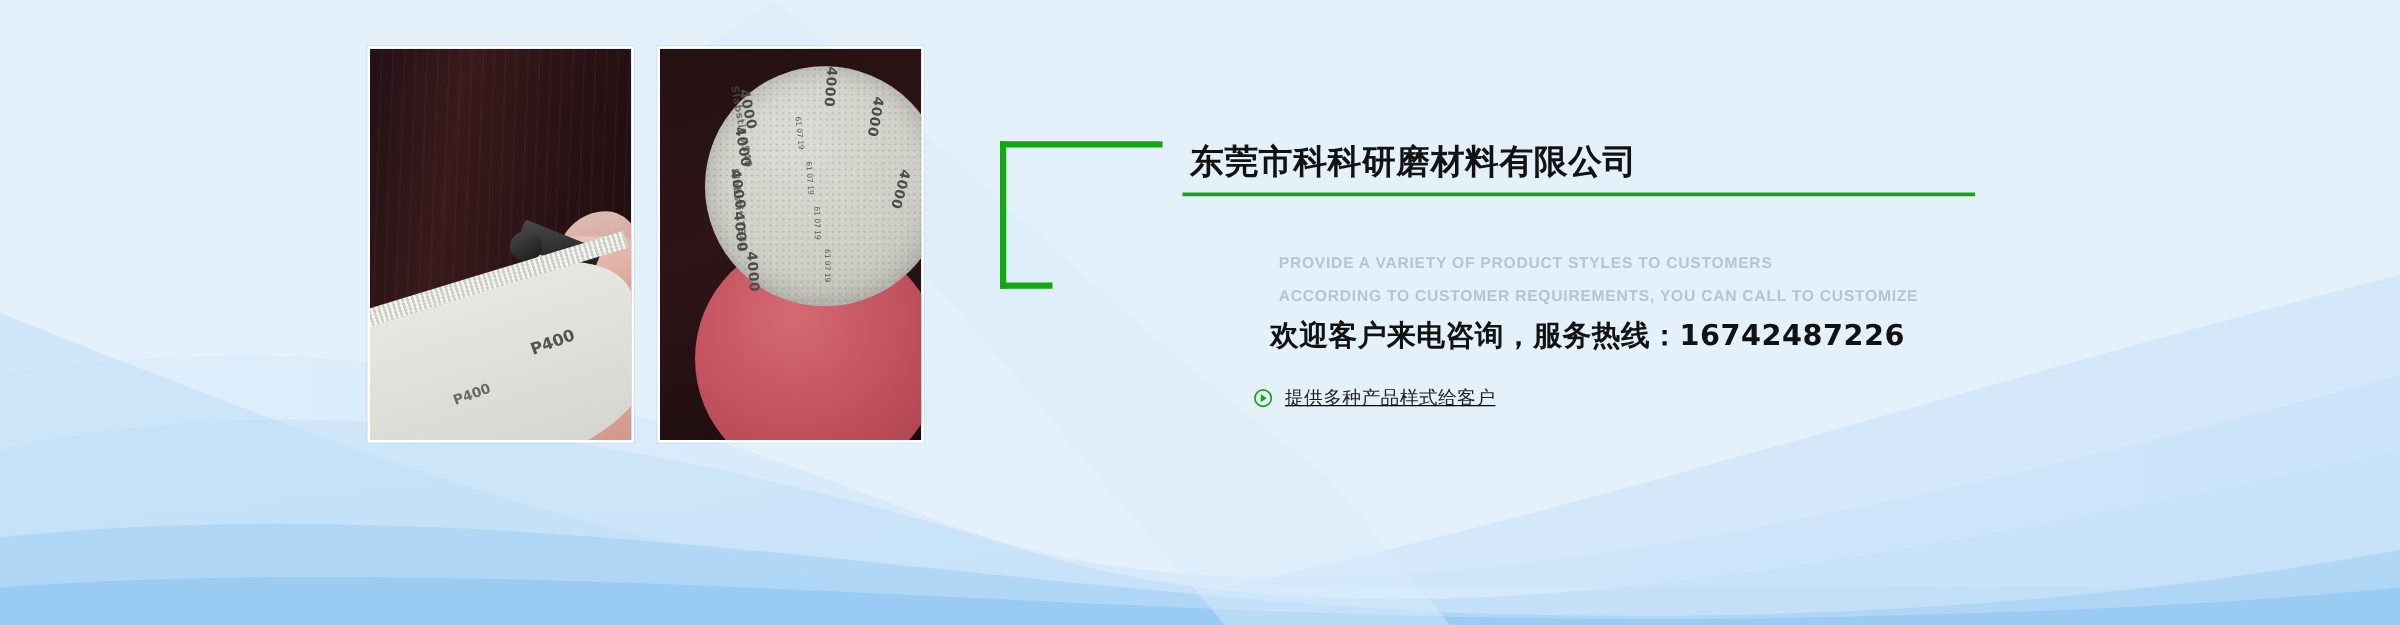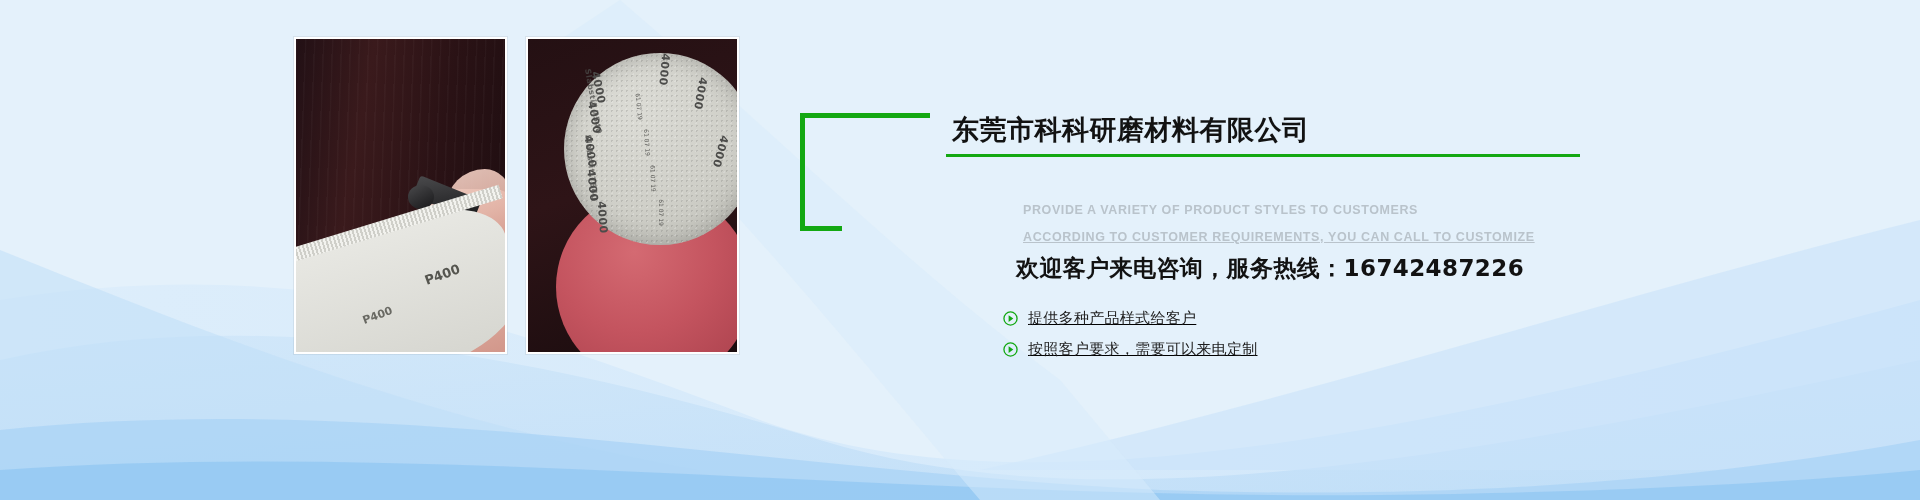--- a/index.html
+++ b/index.html
@@ -187,21 +187,21 @@
     position: absolute;
     left: 223px;
     font-family: "Liberation Sans", sans-serif;
     font-size: 12.5px;
     font-weight: 600;
     letter-spacing: .6px;
     color: #b9c3cb;
     white-space: nowrap;
   }
   .subline-1 { top: 98px; }
-  .subline-2 { top: 125px; text-decoration: underline; }
+  .subline-2 { top: 125px; }
 
   .hotline {
     position: absolute;
     left: 216px;
     top: 148px;
     font-family: "DejaVu Sans", "Liberation Sans", sans-serif;
     font-size: 23px;
     font-weight: 700;
     color: #121212;
     letter-spacing: .4px;
@@ -331,24 +331,17 @@
     <div class="bullets">
 
       <div class="bullet-row">
         <svg class="bullet-icon" viewBox="0 0 16 16">
           <circle cx="8" cy="8" r="7" fill="none" stroke="#13a812" stroke-width="1.4"></circle>
           <path d="M6 4.4 L11 8 L6 11.6 Z" fill="#13a812"></path>
         </svg>
         <span class="bullet-text">提供多种产品样式给客户</span>
       </div>
 
-      <div class="bullet-row">
-        <svg class="bullet-icon" viewBox="0 0 16 16">
-          <circle cx="8" cy="8" r="7" fill="none" stroke="#13a812" stroke-width="1.4"></circle>
-          <path d="M6 4.4 L11 8 L6 11.6 Z" fill="#13a812"></path>
-        </svg>
-        <span class="bullet-text">按照客户要求，需要可以来电定制</span>
-      </div>
 
     </div>
   </div>
 
 </div>
 
 </body></html>

